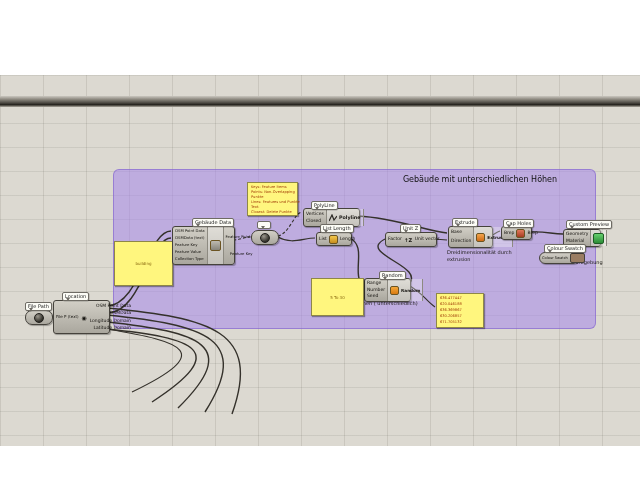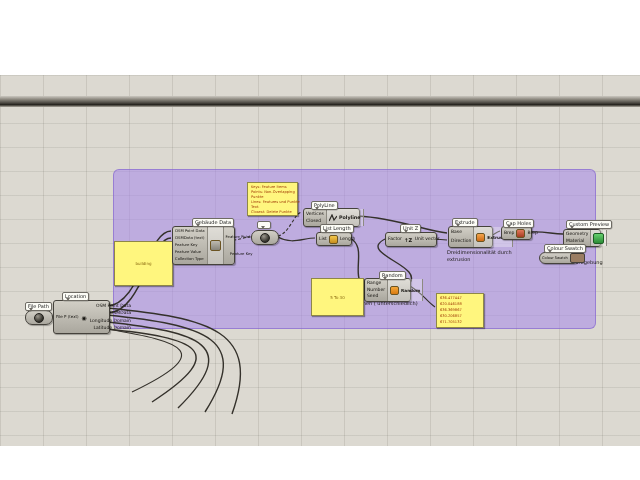--- a/index.html
+++ b/index.html
@@ -47,20 +47,21 @@
   .wire.thin{stroke-width:1.1;}
   .wire.dashed{stroke-dasharray:3 2;}
 </style>
 </head>
 <body>
 
 <div id="stage">
   <div id="canvas">
 
     <div class="group" style="left:113px;top:94px;width:481px;height:158px;background:rgba(165,135,235,0.55);"></div>
+    <div class="group-title" style="left:380px;top:100px;width:200px;">Gebäude mit unterschiedlichen Höhen</div>
 
     <svg class="wires" width="640" height="371" viewBox="0 75 640 371">
       <path class="wire" d="M51,316 L55,317"></path>
       <path class="wire" d="M107,306 C140,305 148,231 171,231"></path>
       <path class="wire" d="M107,313 C142,313 150,238 171,238"></path>
       <path class="wire" d="M107,308 C210,318 262,330 232,414"></path>
       <path class="wire" d="M107,315 C205,325 252,338 205,412"></path>
       <path class="wire" d="M107,322 C200,332 242,345 178,408"></path>
       <path class="wire" d="M107,329 C195,338 232,350 152,402"></path>
       <path class="wire thin" d="M107,329 C185,342 215,352 132,392"></path>

